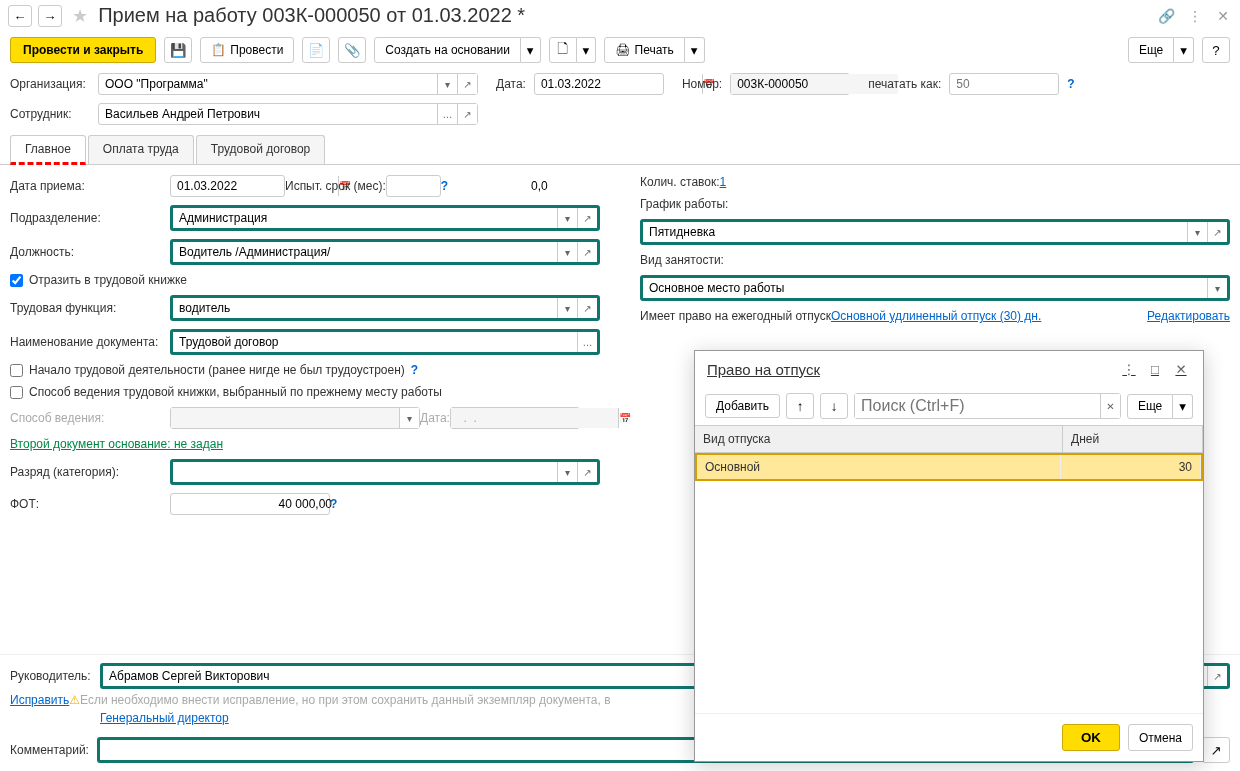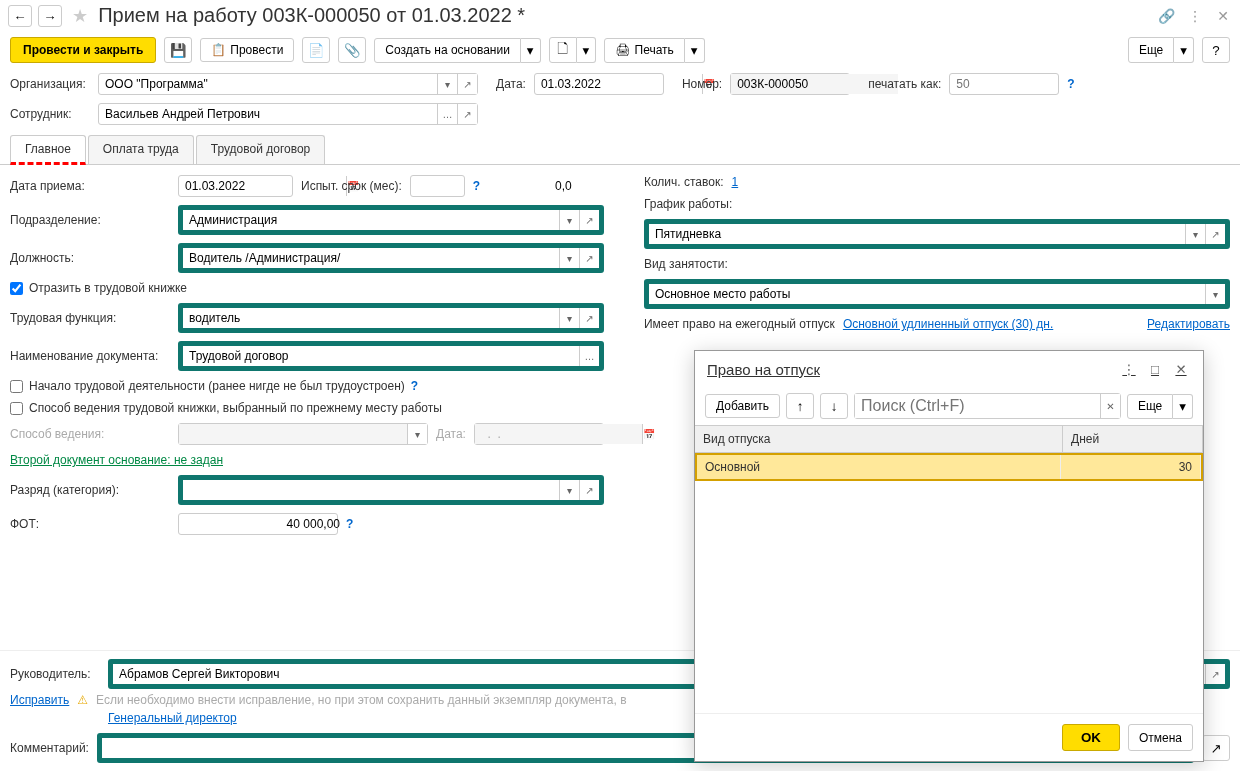--- a/index.html
+++ b/index.html
@@ -3,41 +3,41 @@
 <meta charset="utf-8">
 <style>
 * { box-sizing: border-box; margin: 0; padding: 0; }
 body { font-family: Arial, sans-serif; font-size: 12px; color: #333; background: #fff; width: 1240px; height: 771px; overflow: hidden; position: relative; }
 .header { display: flex; align-items: center; padding: 4px 8px; gap: 6px; }
 .nav-btn { width: 24px; height: 22px; border: 1px solid #ccc; background: #fff; border-radius: 3px; display: inline-flex; align-items: center; justify-content: center; cursor: pointer; }
 .star-icon { color: #ccc; font-size: 18px; margin: 0 4px; }
 .title { font-size: 20px; font-weight: normal; flex: 1; }
 .header-right { display: flex; gap: 10px; align-items: center; }
 .icon-btn-sm { width: 18px; height: 18px; background: none; border: none; cursor: pointer; color: #999; font-size: 14px; }
-.toolbar { display: flex; align-items: center; padding: 6px 10px; gap: 8px; }
+.toolbar { display: flex; padding: 6px 10px; gap: 8px; }
 .btn-primary { background: #ffdd00; border: 1px solid #c9a900; padding: 5px 12px; font-weight: bold; border-radius: 3px; cursor: pointer; font-size: 12px; }
 .btn { background: #fff; border: 1px solid #ccc; padding: 4px 10px; border-radius: 3px; cursor: pointer; font-size: 12px; display: inline-flex; align-items: center; gap: 4px; }
 .btn-icon { width: 28px; height: 26px; border: 1px solid #ccc; background: #fff; border-radius: 3px; display: inline-flex; align-items: center; justify-content: center; cursor: pointer; }
 .btn-split { display: inline-flex; }
 .btn-split .btn { border-radius: 3px 0 0 3px; }
 .btn-split .caret { border: 1px solid #ccc; border-left: none; padding: 4px 6px; border-radius: 0 3px 3px 0; background: #fff; cursor: pointer; }
 .toolbar-right { margin-left: auto; display: flex; gap: 8px; }
 .form-row { display: flex; align-items: center; padding: 4px 10px; gap: 8px; }
 .label { min-width: 80px; }
 .field-wrap { display: flex; border: 1px solid #ccc; border-radius: 3px; background: #fff; }
 .field { border: none; padding: 3px 6px; font-size: 12px; background: transparent; }
 .field-btn { width: 20px; border: none; border-left: 1px solid #ccc; background: #fff; cursor: pointer; font-size: 10px; color: #666; }
 .tabs { display: flex; border-bottom: 1px solid #ccc; padding: 0 10px; margin-top: 6px; }
 .tab { padding: 6px 14px; border: 1px solid #ccc; border-bottom: none; background: #f5f5f5; cursor: pointer; border-radius: 3px 3px 0 0; margin-right: 2px; }
 .tab.active { background: #fff; border-bottom: 3px dashed red; margin-bottom: -1px; }
 .content { display: flex; padding: 10px; gap: 40px; }
 .col { flex: 1; }
-.frow { display: flex; align-items: center; margin-bottom: 8px; gap: 8px; }
+.frow { display: flex; align-items: center; margin-bottom: 8px; }
 .flabel { width: 160px; }
-.finput { flex: 1; display: flex; border: 5px solid #0f766e; border-radius: 3px; }
+.finput { flex: 1; display: flex; border: 3px solid #0f766e; border-radius: 3px; }
 .finput input { flex: 1; border: none; padding: 3px 6px; font-size: 12px; }
 .checkbox-row { display: flex; align-items: center; gap: 6px; margin-bottom: 8px; }
 .link { color: #0066cc; text-decoration: underline; cursor: pointer; }
 .link-green { color: #008844; text-decoration: underline; cursor: pointer; }
 .help { color: #0066cc; font-weight: bold; cursor: pointer; }
 .disabled { color: #aaa; }
 .footer { position: absolute; bottom: 34px; left: 0; right: 0; padding: 8px 10px; border-top: 1px solid #eee; }
 .footer .frow { margin-bottom: 4px; }
 .comment-row { position: absolute; bottom: 4px; left: 0; right: 0; padding: 4px 10px; display: flex; align-items: center; gap: 8px; }
 .dialog { position: absolute; top: 350px; left: 694px; width: 510px; background: #fff; border: 1px solid #999; box-shadow: 0 4px 20px rgba(0,0,0,0.2); }

